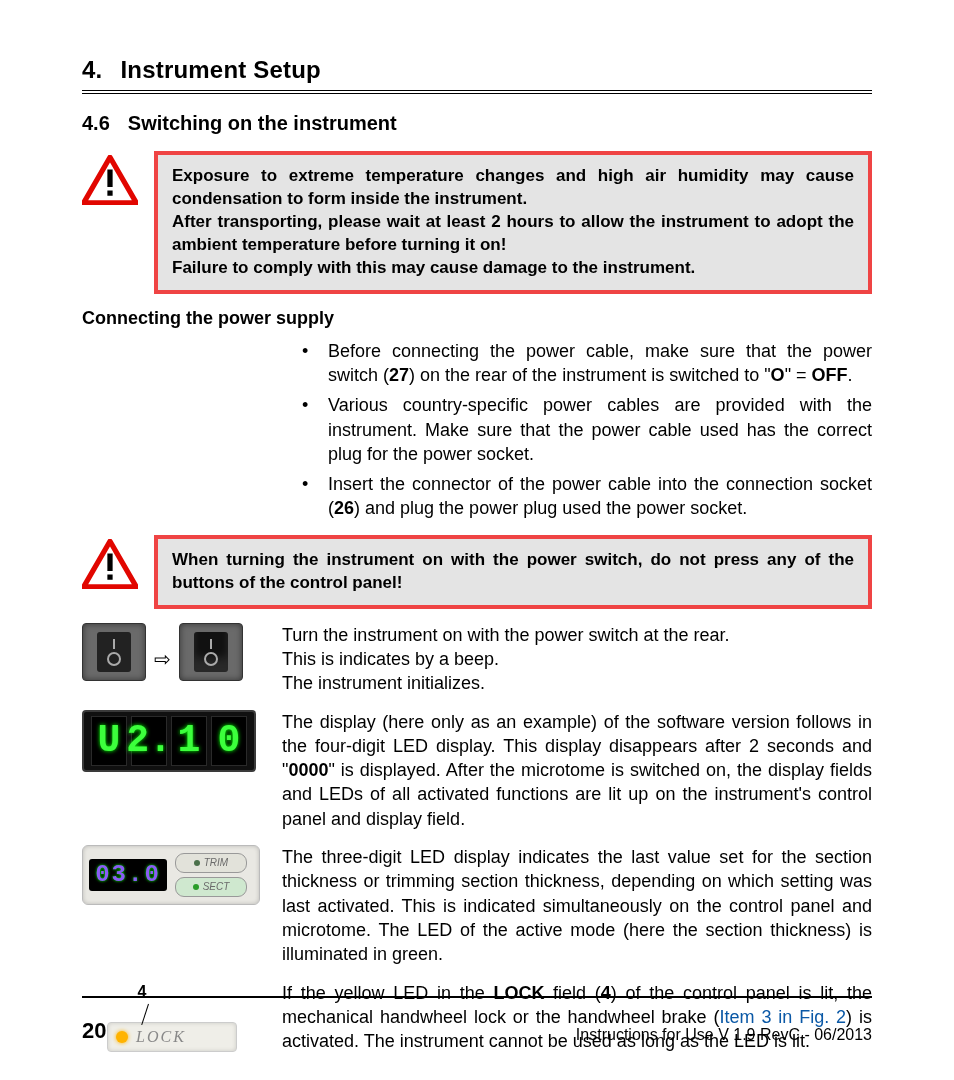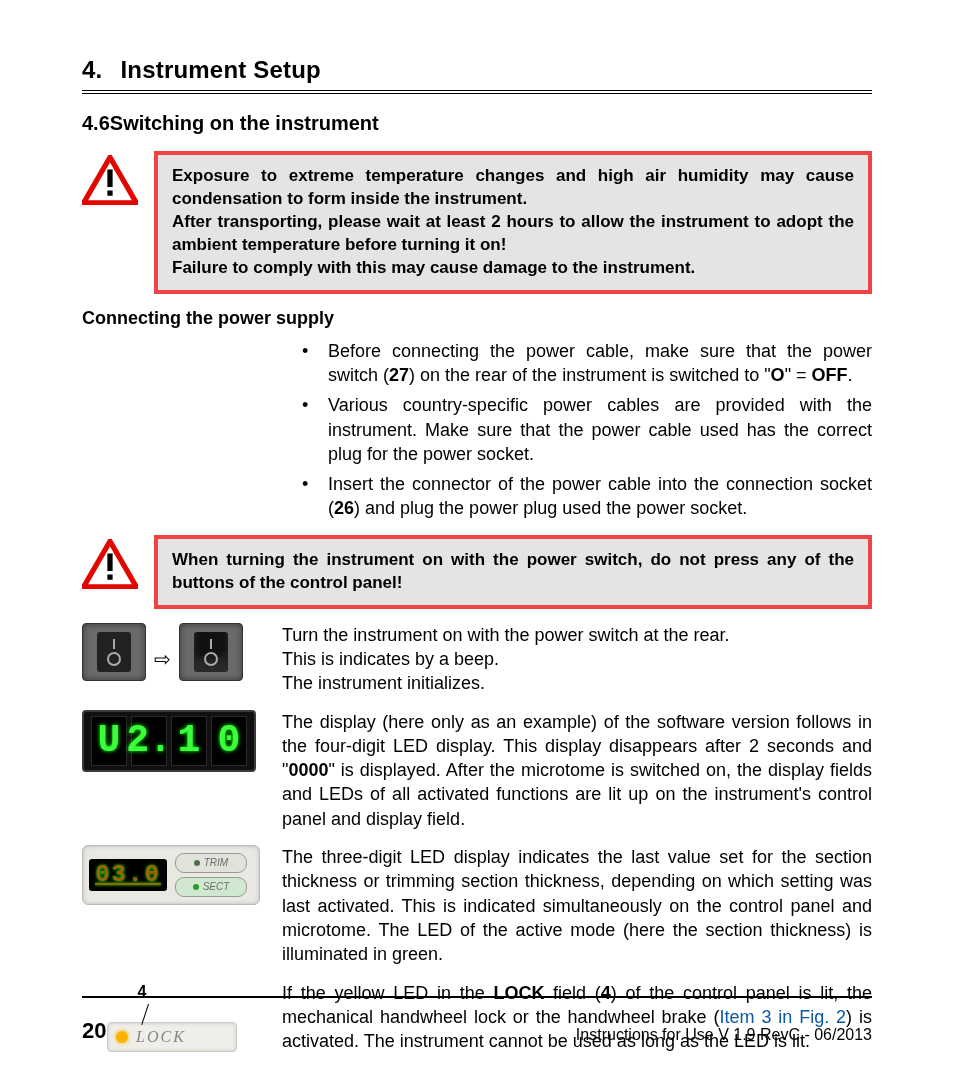--- a/index.html
+++ b/index.html
@@ -17,21 +17,21 @@
     font-size:24px; font-weight:700;
     font-stretch:condensed;
     border-bottom:4px double #000;
     padding-bottom:6px;
     margin-bottom:18px;
     display:flex; gap:18px;
     letter-spacing:0.2px;
   }
   .section-title {
     font-size:20px; font-weight:700;
-    display:flex; 
+    display:flex; gap:18px;
     margin-bottom:16px;
   }
   .warning-row {
     display:flex; align-items:flex-start; gap:16px;
     margin-bottom:14px;
   }
   .warning-icon {
     width:56px; flex:0 0 56px;
     padding-top:4px;
   }
@@ -109,27 +109,26 @@
   }
   .panel3 {
     width:170px; height:58px; background:#e9e8e3;
     border:1px solid #bbb; border-radius:6px;
     display:flex; align-items:center; gap:8px;
     padding-left:6px;
     box-shadow:inset 0 0 4px rgba(0,0,0,.2);
   }
   .led3 {
     width:78px; height:32px; background:#000;
-    color:#a16207; font-family:"Courier New", monospace;
+    color:#8b5cf6; font-family:"Courier New", monospace;
     font-size:24px; font-weight:700;
     display:flex; align-items:center; justify-content:center;
     border-radius:3px;
     text-shadow:0 0 3px #0f0;
     letter-spacing:2px;
-    text-decoration:underline;
   }
   .btncol { display:flex; flex-direction:column; gap:4px; }
   .pillbtn {
     width:70px; height:18px; background:#e2e2da;
     border:1px solid #999; border-radius:9px;
     font-size:10px; font-style:italic; color:#6a6a6a;
     display:flex; align-items:center; justify-content:center; gap:4px;
   }
   .pillbtn.sect { background:#cfe8cf; color:#6a6a6a;}
   .dotled { width:6px; height:6px; border-radius:50%; background:#2a9d2a;}

